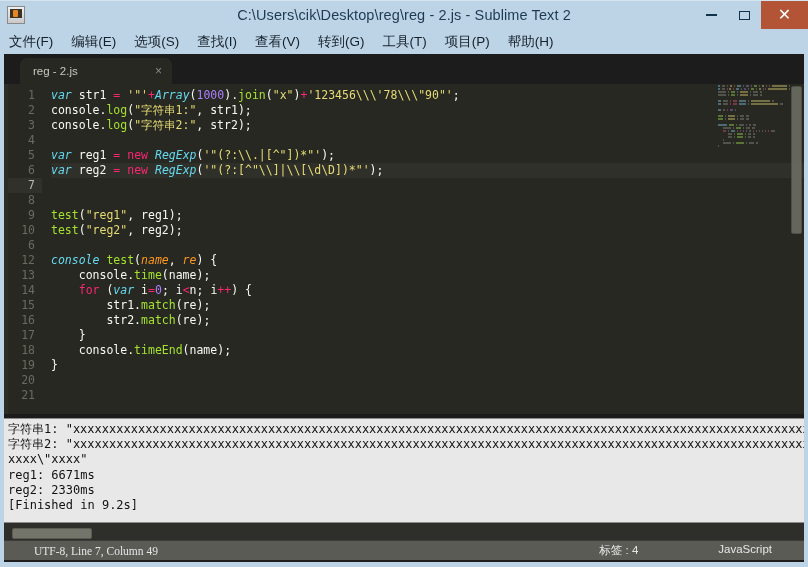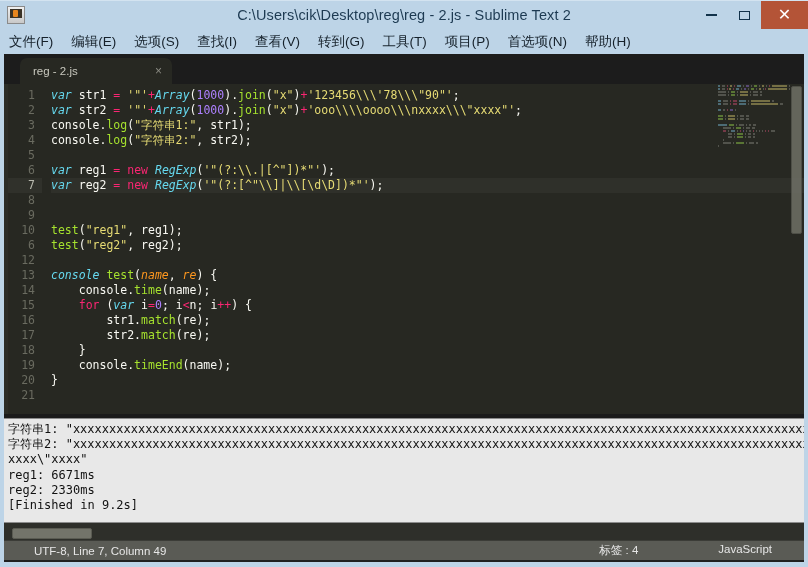--- a/index.html
+++ b/index.html
@@ -311,21 +311,21 @@
     background: #5a5b55;
     display: flex;
     align-items: center;
     padding: 0 10px;
     box-sizing: border-box;
     border-top: 1px solid #3b3c37;
   }
   .status-left {
     font-size: 11.5px;
     color: #e6e6e6;
-    font-family: Liberation Sans, sans-serif;
+    font-family: Liberation Serif, serif;
     padding-left: 20px;
   }
   .status-right {
     margin-left: auto;
     display: flex;
     gap: 80px;
     padding-right: 22px;
   }
   .status-right span {
     font-size: 11.5px;
@@ -356,21 +356,20 @@
 
   <div class="menubar">
     <div class="menu-item">文件(F)</div>
     <div class="menu-item">编辑(E)</div>
     <div class="menu-item">选项(S)</div>
     <div class="menu-item">查找(I)</div>
     <div class="menu-item">查看(V)</div>
     <div class="menu-item">转到(G)</div>
     <div class="menu-item">工具(T)</div>
     <div class="menu-item">项目(P)</div>
-    <div class="menu-item">首选项(N)</div>
     <div class="menu-item">帮助(H)</div>
   </div>
 
   <div class="frame">
 
     <div class="tabbar">
       <div class="tab">
         <span class="tab-label">reg - 2.js</span>
         <span class="tab-close">×</span>
       </div>
@@ -395,21 +394,20 @@
           <div class="ln">15</div>
           <div class="ln">16</div>
           <div class="ln">17</div>
           <div class="ln">18</div>
           <div class="ln">19</div>
           <div class="ln">20</div>
           <div class="ln">21</div>
         </div>
       <div class="code" id="code">
           <div class="cl"><span class="t-stor">var</span> <span class="t-plain">str1</span> <span class="t-op">=</span> <span class="t-str">'"'</span><span class="t-op">+</span><span class="t-cls">Array</span>(<span class="t-num">1000</span>).<span class="t-fn">join</span>(<span class="t-str">"x"</span>)<span class="t-op">+</span><span class="t-str">'123456\\\'78\\\"90"'</span>;</div>
-          <div class="cl"><span class="t-stor">var</span> <span class="t-plain">str2</span> <span class="t-op">=</span> <span class="t-str">'"'</span><span class="t-op">+</span><span class="t-cls">Array</span>(<span class="t-num">1000</span>).<span class="t-fn">join</span>(<span class="t-str">"x"</span>)<span class="t-op">+</span><span class="t-str">'ooo\\\\oooo\\\nxxxx\\\"xxxx"'</span>;</div>
           <div class="cl"><span class="t-plain">console</span>.<span class="t-fn">log</span>(<span class="t-str">"字符串1:"</span>, <span class="t-plain">str1</span>);</div>
           <div class="cl"><span class="t-plain">console</span>.<span class="t-fn">log</span>(<span class="t-str">"字符串2:"</span>, <span class="t-plain">str2</span>);</div>
           <div class="cl">&nbsp;</div>
           <div class="cl"><span class="t-stor">var</span> <span class="t-plain">reg1</span> <span class="t-op">=</span> <span class="t-kw">new</span> <span class="t-cls">RegExp</span>(<span class="t-str">'"(?:\\.|[^"])*"'</span>);</div>
           <div class="cl active"><span class="t-stor">var</span> <span class="t-plain">reg2</span> <span class="t-op">=</span> <span class="t-kw">new</span> <span class="t-cls">RegExp</span>(<span class="t-str">'"(?:[^"\\]|\\[\d\D])*"'</span>);</div>
           <div class="cl">&nbsp;</div>
           <div class="cl">&nbsp;</div>
           <div class="cl"><span class="t-fn">test</span>(<span class="t-str">"reg1"</span>, <span class="t-plain">reg1</span>);</div>
           <div class="cl"><span class="t-fn">test</span>(<span class="t-str">"reg2"</span>, <span class="t-plain">reg2</span>);</div>
           <div class="cl">&nbsp;</div>

